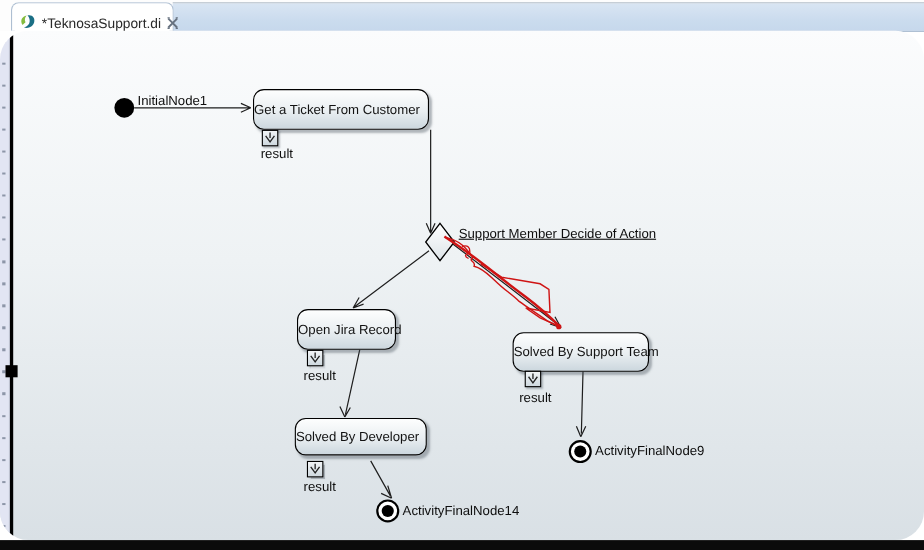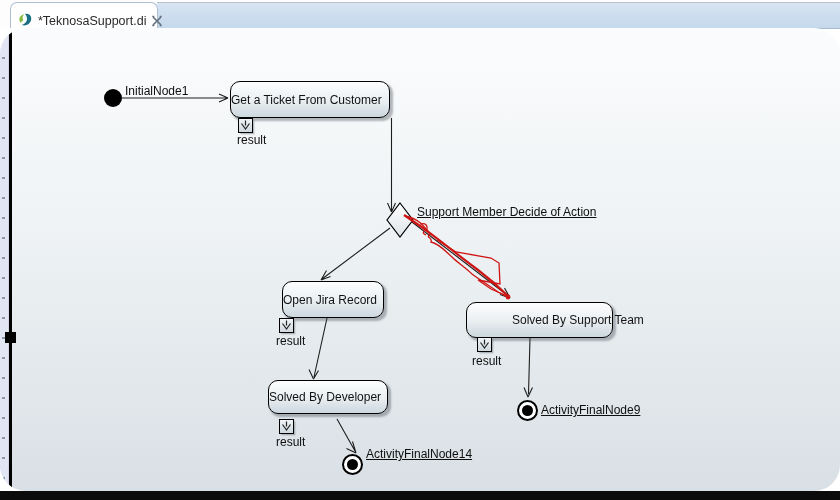--- a/index.html
+++ b/index.html
@@ -129,54 +129,54 @@
   </div>
   <div class="pin" style="left:238px;top:90px;">
     <svg width="13" height="13" viewBox="0 0 13 13">
       <path d="M6.5 1.5 V6.5 M2.5 4.5 L6.5 10 L10.5 4.5" stroke="#222" stroke-width="1.2" fill="none"></path>
     </svg>
   </div>
   <div class="lbl" style="left:237px;top:105px;">result</div>
 
   <div class="lbl" style="left:417px;top:177px;text-decoration:underline;">Support Member Decide of Action</div>
 
-  <div class="action" style="left:282px;top:253px;width:102px;height:37px;">
+  <div class="action" style="left:270px;top:253px;width:90px;height:37px;">
     <span>Open Jira Record</span>
   </div>
   <div class="pin" style="left:279px;top:290px;">
     <svg width="13" height="13" viewBox="0 0 13 13">
       <path d="M6.5 1.5 V6.5 M2.5 4.5 L6.5 10 L10.5 4.5" stroke="#222" stroke-width="1.2" fill="none"></path>
     </svg>
   </div>
   <div class="lbl" style="left:276px;top:306px;">result</div>
 
   <div class="action" style="left:268px;top:352px;width:120px;height:34px;">
     <span>Solved By Developer</span>
   </div>
   <div class="pin" style="left:279px;top:391px;">
     <svg width="13" height="13" viewBox="0 0 13 13">
       <path d="M6.5 1.5 V6.5 M2.5 4.5 L6.5 10 L10.5 4.5" stroke="#222" stroke-width="1.2" fill="none"></path>
     </svg>
   </div>
   <div class="lbl" style="left:276px;top:407px;">result</div>
 
-  <div class="action" style="left:466px;top:274px;width:147px;height:36px;padding-left:45px;">
+  <div class="action" style="left:466px;top:274px;width:124px;height:36px;">
     <span>Solved By Support Team</span>
   </div>
   <div class="pin" style="left:477px;top:309px;">
     <svg width="13" height="13" viewBox="0 0 13 13">
       <path d="M6.5 1.5 V6.5 M2.5 4.5 L6.5 10 L10.5 4.5" stroke="#222" stroke-width="1.2" fill="none"></path>
     </svg>
   </div>
   <div class="lbl" style="left:472px;top:326px;">result</div>
 
   <div class="final-node" style="left:342px;top:426px;">
     <div class="dot"></div>
   </div>
-  <div class="lbl" style="left:366px;top:419px;text-decoration:underline;">ActivityFinalNode14</div>
+  <div class="lbl" style="left:366px;top:429px;">ActivityFinalNode14</div>
 
   <div class="final-node" style="left:517px;top:372px;">
     <div class="dot"></div>
   </div>
-  <div class="lbl" style="left:541px;top:375px;text-decoration:underline;">ActivityFinalNode9</div>
+  <div class="lbl" style="left:541px;top:375px;">ActivityFinalNode9</div>
 </div>
 
 <div class="bottombar"></div>
 
 </body></html>

